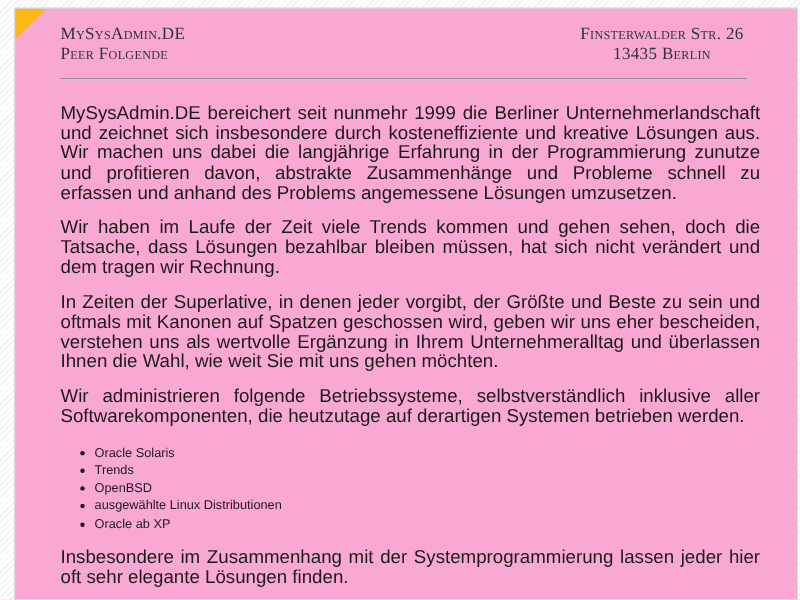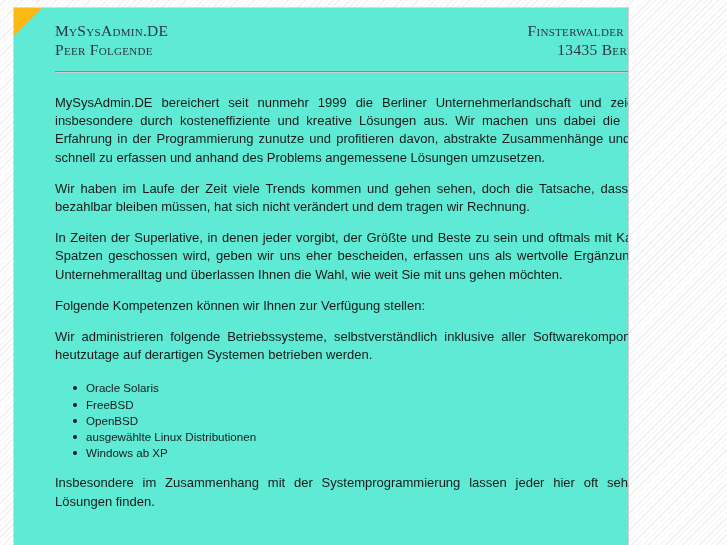--- a/index.html
+++ b/index.html
@@ -20,23 +20,23 @@
       #f0f0f0 4px
     );
     font-family: "Liberation Sans", sans-serif;
   }
 
   
   #page {
     position: absolute;
     left: 13px;
     top: 7px;
-    width: 616px;
+    width: 712px;
     height: 538px;
-    background: #5eead4;
+    background: #f9a8d4;
     border-left: 1px solid #d8d8d8;
     border-top: 1px solid #d8d8d8;
     border-right: 1px solid #cfcfcf;
     box-sizing: border-box;
     overflow: hidden;
   }
 
   
   #corner-flag {
     position: absolute;
@@ -92,21 +92,21 @@
   
   #content {
     position: absolute;
     left: 41px;
     top: 86px;
     width: 636px;
     color: #1c1c1c;
   }
   p.body-text {
     margin: 0 0 13px 0;
-    font-size: 13px;
+    font-size: 17px;
     line-height: 18.2px;
     text-align: justify;
     color: #1a1a1a;
   }
   p.body-text.italic {
   }
   h2.section-heading {
     margin: 22px 0 14px 0;
     font-size: 13.2px;
     line-height: 17px;
@@ -156,31 +156,30 @@
   </div>
 
   <div id="divider"></div>
 
   <div id="content">
 
     <p class="body-text tight-top">MySysAdmin.DE bereichert seit nunmehr 1999 die Berliner Unternehmerlandschaft und zeichnet sich insbesondere durch kosteneffiziente und kreative Lösungen aus. Wir machen uns dabei die langjährige Erfahrung in der Programmierung zunutze und profitieren davon, abstrakte Zusammenhänge und Probleme schnell zu erfassen und anhand des Problems angemessene Lösungen umzusetzen.</p>
 
     <p class="body-text italic">Wir haben im Laufe der Zeit viele Trends kommen und gehen sehen, doch die Tatsache, dass Lösungen bezahlbar bleiben müssen, hat sich nicht verändert und dem tragen wir Rechnung.</p>
 
-    <p class="body-text">In Zeiten der Superlative, in denen jeder vorgibt, der Größte und Beste zu sein und oftmals mit Kanonen auf Spatzen geschossen wird, geben wir uns eher bescheiden, erfassen uns als wertvolle Ergänzung in Ihrem Unternehmeralltag und überlassen Ihnen die Wahl, wie weit Sie mit uns gehen möchten.</p>
+    <p class="body-text">In Zeiten der Superlative, in denen jeder vorgibt, der Größte und Beste zu sein und oftmals mit Kanonen auf Spatzen geschossen wird, geben wir uns eher bescheiden, verstehen uns als wertvolle Ergänzung in Ihrem Unternehmeralltag und überlassen Ihnen die Wahl, wie weit Sie mit uns gehen möchten.</p>
 
-    <p class="body-text">Folgende Kompetenzen können wir Ihnen zur Verfügung stellen:</p>
 
 
     <p class="body-text">Wir administrieren folgende Betriebssysteme, selbstverständlich inklusive aller Softwarekomponenten, die heutzutage auf derartigen Systemen betrieben werden.</p>
 
     <ul class="os-list">
       <li>Oracle Solaris</li>
-      <li>FreeBSD</li>
+      <li>Trends</li>
       <li>OpenBSD</li>
       <li>ausgewählte Linux Distributionen</li>
-      <li>Windows ab XP</li>
+      <li>Oracle ab XP</li>
     </ul>
 
     <p class="body-text">Insbesondere im Zusammenhang mit der Systemprogrammierung lassen jeder hier oft sehr elegante Lösungen finden.</p>
 
   </div>
 </div>
 
 </body></html>

